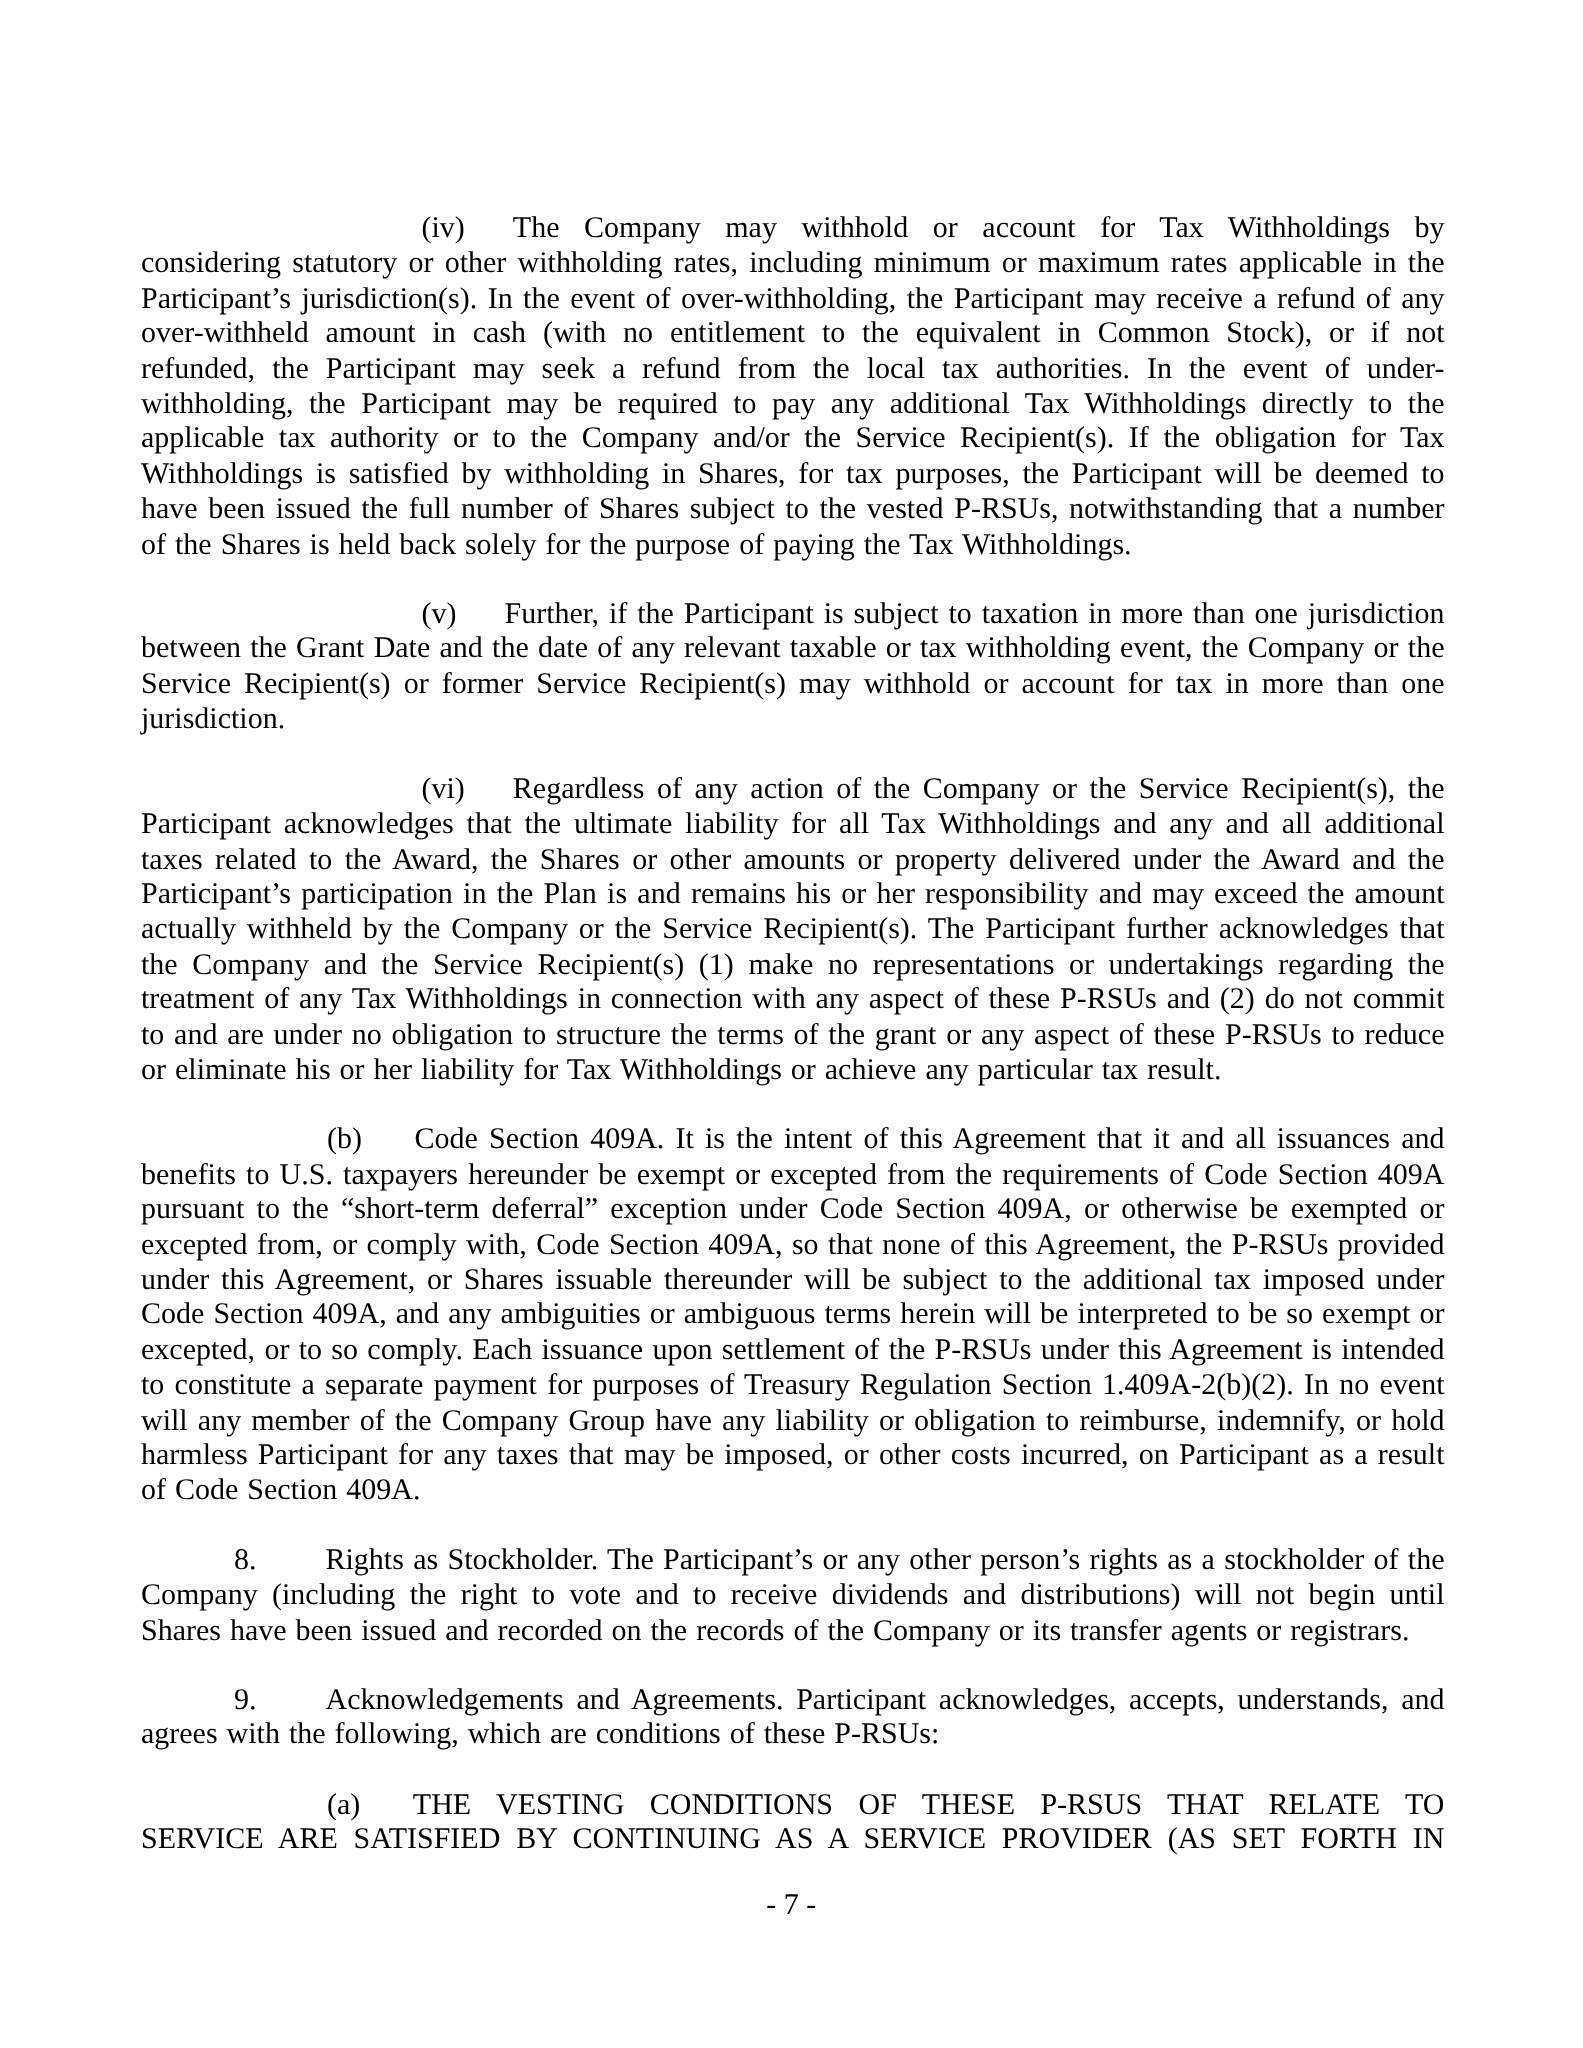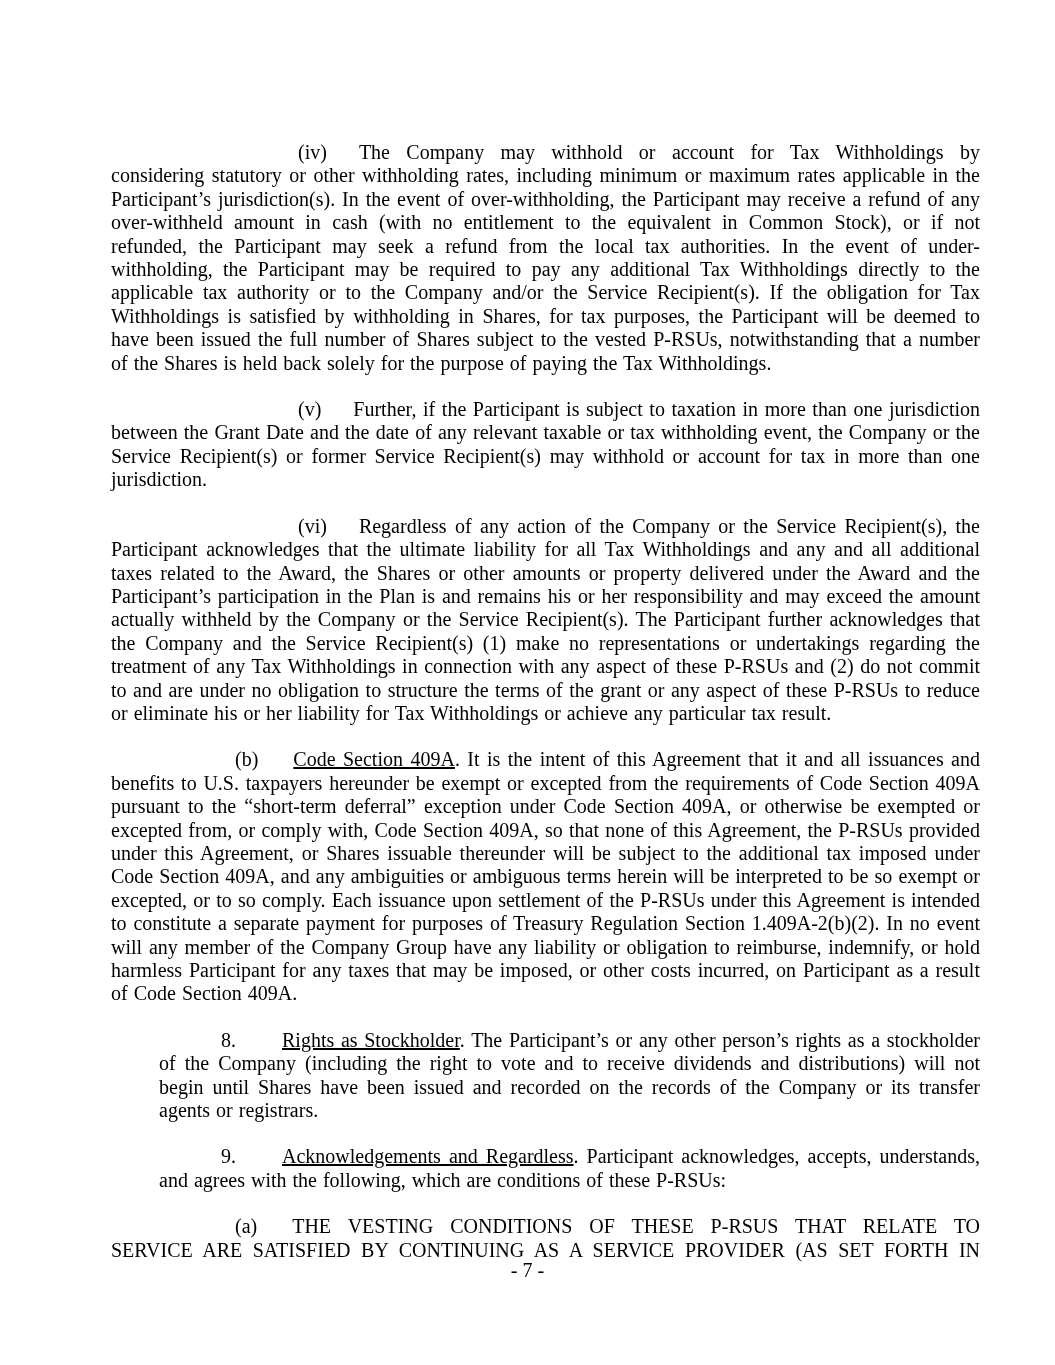--- a/index.html
+++ b/index.html
@@ -11,45 +11,44 @@
     position: relative;
     width: 1055px;
     height: 1365px;
     background: #ffffff;
     color: #000000;
     font-family: "Liberation Serif", "DejaVu Serif", serif;
     overflow: hidden;
   }
   .content {
     position: absolute;
-    left: 111px;
+    left: 94px;
     top: 141px;
     width: 869px;
   }
   .para {
     margin: 0 0 23px 0;
     font-size: 20px;
     line-height: 23.4px;
     text-align: justify;
     word-spacing: 1px;
   }
   .para:last-child { margin-bottom: 12px; }
   .tab {
     display: inline-block;
     height: 1px;
   }
   
-  .l1 { text-indent: 62px; margin-left: 48px; }
+  .l1 { text-indent: 62px; }
   .l1 .tab { width: 46px; }
   .l2 { text-indent: 124px; }
   .l2 .tab { width: 35px; }
   .l3 { text-indent: 187px; }
   .l3 .tab { width: 32px; }
   .heading {
-    text-decoration: underline;
   }
   .justify-last {
     text-align-last: justify;
   }
   .footer {
     position: absolute;
     left: 0;
     top: 1259px;
     width: 100%;
     text-align: center;
@@ -66,20 +65,20 @@
     <p class="para l3"><span>(iv)</span><span class="tab"></span><span>The Company may withhold or account for Tax Withholdings by considering statutory or other withholding rates, including minimum or maximum rates applicable in the Participant’s jurisdiction(s).  In the event of over-withholding, the Participant may receive a refund of any over-withheld amount in cash (with no entitlement to the equivalent in Common Stock), or if not refunded, the Participant may seek a refund from the local tax authorities.  In the event of under-withholding, the Participant may be required to pay any additional Tax Withholdings directly to the applicable tax authority or to the Company and/or the Service Recipient(s).  If the obligation for Tax Withholdings is satisfied by withholding in Shares, for tax purposes, the Participant will be deemed to have been issued the full number of Shares subject to the vested P-RSUs, notwithstanding that a number of the Shares is held back solely for the purpose of paying the Tax Withholdings.</span></p>
 
     <p class="para l3"><span>(v)</span><span class="tab"></span><span>Further, if the Participant is subject to taxation in more than one jurisdiction between the Grant Date and the date of any relevant taxable or tax withholding event, the Company or the Service Recipient(s) or former Service Recipient(s) may withhold or account for tax in more than one jurisdiction.</span></p>
 
     <p class="para l3"><span>(vi)</span><span class="tab"></span><span>Regardless of any action of the Company or the Service Recipient(s), the Participant acknowledges that the ultimate liability for all Tax Withholdings and any and all additional taxes related to the Award, the Shares or other amounts or property delivered under the Award and the Participant’s participation in the Plan is and remains his or her responsibility and may exceed the amount actually withheld by the Company or the Service Recipient(s).  The Participant further acknowledges that the Company and the Service Recipient(s) (1) make no representations or undertakings regarding the treatment of any Tax Withholdings in connection with any aspect of these P-RSUs and (2) do not commit to and are under no obligation to structure the terms of the grant or any aspect of these P-RSUs to reduce or eliminate his or her liability for Tax Withholdings or achieve any particular tax result.</span></p>
 
     <p class="para l2"><span>(b)</span><span class="tab"></span><span class="heading">Code Section 409A</span><span>.  It is the intent of this Agreement that it and all issuances and benefits to U.S. taxpayers hereunder be exempt or excepted from the requirements of Code Section 409A pursuant to the “short-term deferral” exception under Code Section 409A, or otherwise be exempted or excepted from, or comply with, Code Section 409A, so that none of this Agreement, the P-RSUs provided under this Agreement, or Shares issuable thereunder will be subject to the additional tax imposed under Code Section 409A, and any ambiguities or ambiguous terms herein will be interpreted to be so exempt or excepted, or to so comply.  Each issuance upon settlement of the P-RSUs under this Agreement is intended to constitute a separate payment for purposes of Treasury Regulation Section 1.409A-2(b)(2).  In no event will any member of the Company Group have any liability or obligation to reimburse, indemnify, or hold harmless Participant for any taxes that may be imposed, or other costs incurred, on Participant as a result of Code Section 409A.</span></p>
 
     <p class="para l1"><span>8.</span><span class="tab"></span><span class="heading">Rights as Stockholder</span><span>.  The Participant’s or any other person’s rights as a stockholder of the Company (including the right to vote and to receive dividends and distributions) will not begin until Shares have been issued and recorded on the records of the Company or its transfer agents or registrars.</span></p>
 
-    <p class="para l1"><span>9.</span><span class="tab"></span><span class="heading">Acknowledgements and Regardless</span><span>.  Participant acknowledges, accepts, understands, and agrees with the following, which are conditions of these P-RSUs:</span></p>
+    <p class="para l1"><span>9.</span><span class="tab"></span><span class="heading">Acknowledgements and Agreements</span><span>.  Participant acknowledges, accepts, understands, and agrees with the following, which are conditions of these P-RSUs:</span></p>
 
     <p class="para l2 justify-last"><span>(a)</span><span class="tab"></span><span>THE VESTING CONDITIONS OF THESE P-RSUS THAT RELATE TO SERVICE ARE SATISFIED BY CONTINUING AS A SERVICE PROVIDER (AS SET FORTH IN</span></p>
 
   </div>
 
   <div class="footer">- 7 -</div>
 </div>
 
 </body></html>

